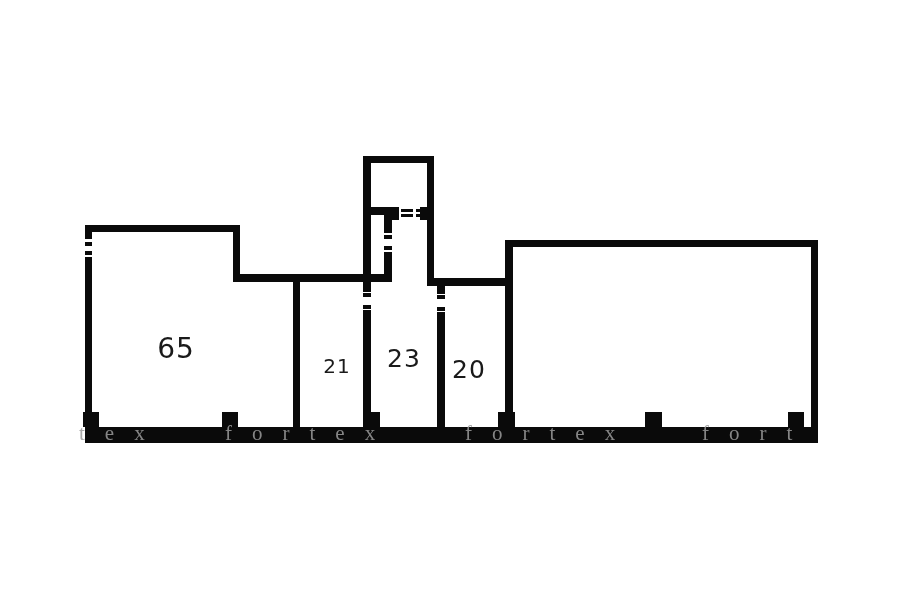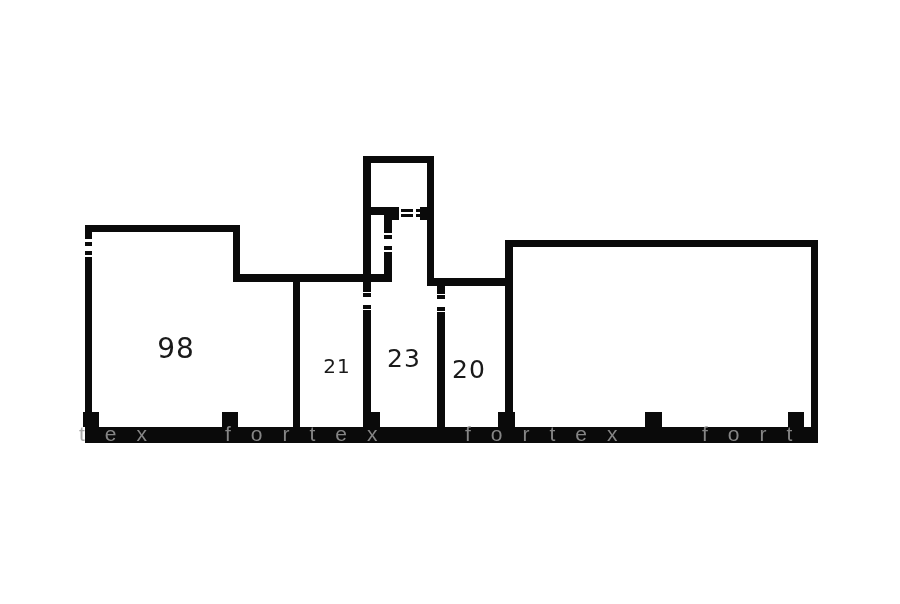--- a/index.html
+++ b/index.html
@@ -29,21 +29,21 @@
     white-space: nowrap;
     font-family: "DejaVu Sans", "Liberation Sans", sans-serif;
   }
   .watermark-word {
     position: absolute;
     z-index: 10;
     color: #9b9b9b;
     opacity: 0.85;
     line-height: 1;
     white-space: nowrap;
-    font-family: Liberation Sans, sans-serif;
+    font-family: Liberation Serif, serif;
   }
 </style>
 </head>
 <body>
 
 <div class="canvas">
   <div id="walls-layer">
       <div class="wall" style="left: 85px; top: 427px; width: 733px; height: 16px; background: rgb(10, 10, 10);"></div>
       <div class="wall" style="left: 85px; top: 225px; width: 7px; height: 14px; background: rgb(10, 10, 10);"></div>
       <div class="wall" style="left: 85px; top: 242px; width: 7px; height: 4px; background: rgb(10, 10, 10);"></div>
@@ -80,21 +80,21 @@
       <div class="wall" style="left: 505px; top: 240px; width: 8px; height: 187px; background: rgb(10, 10, 10);"></div>
       <div class="wall" style="left: 811px; top: 240px; width: 7px; height: 187px; background: rgb(10, 10, 10);"></div>
       <div class="wall" style="left: 83px; top: 412px; width: 16px; height: 15px; background: rgb(10, 10, 10);"></div>
       <div class="wall" style="left: 222px; top: 412px; width: 16px; height: 15px; background: rgb(10, 10, 10);"></div>
       <div class="wall" style="left: 363px; top: 412px; width: 17px; height: 15px; background: rgb(10, 10, 10);"></div>
       <div class="wall" style="left: 498px; top: 412px; width: 17px; height: 15px; background: rgb(10, 10, 10);"></div>
       <div class="wall" style="left: 645px; top: 412px; width: 17px; height: 15px; background: rgb(10, 10, 10);"></div>
       <div class="wall" style="left: 788px; top: 412px; width: 16px; height: 15px; background: rgb(10, 10, 10);"></div>
     </div>
 
-  <span class="room-label" id="room-0" style="left: 176px; top: 348px; font-size: 28px; color: rgb(26, 26, 26);">98</span>
+  <span class="room-label" id="room-0" style="left: 176px; top: 348px; font-size: 28px; color: rgb(26, 26, 26);">65</span>
   <span class="room-label" id="room-1" style="left: 337px; top: 366px; font-size: 20px; color: rgb(26, 26, 26);">21</span>
   <span class="room-label" id="room-2" style="left: 404px; top: 358px; font-size: 25px; color: rgb(26, 26, 26);">23</span>
   <span class="room-label" id="room-3" style="left: 469px; top: 369px; font-size: 25px; color: rgb(26, 26, 26);">20</span>
 
   <div id="watermark-layer">
       <span class="watermark-word" style="left: 79px; top: 423px; font-size: 21px; letter-spacing: 20px; color: rgb(155, 155, 155);">tex</span>
       <span class="watermark-word" style="left: 225px; top: 423px; font-size: 21px; letter-spacing: 20px; color: rgb(155, 155, 155);">fortex</span>
       <span class="watermark-word" style="left: 465px; top: 423px; font-size: 21px; letter-spacing: 20px; color: rgb(155, 155, 155);">fortex</span>
       <span class="watermark-word" style="left: 702px; top: 423px; font-size: 21px; letter-spacing: 20px; color: rgb(155, 155, 155);">fort</span>
     </div>

